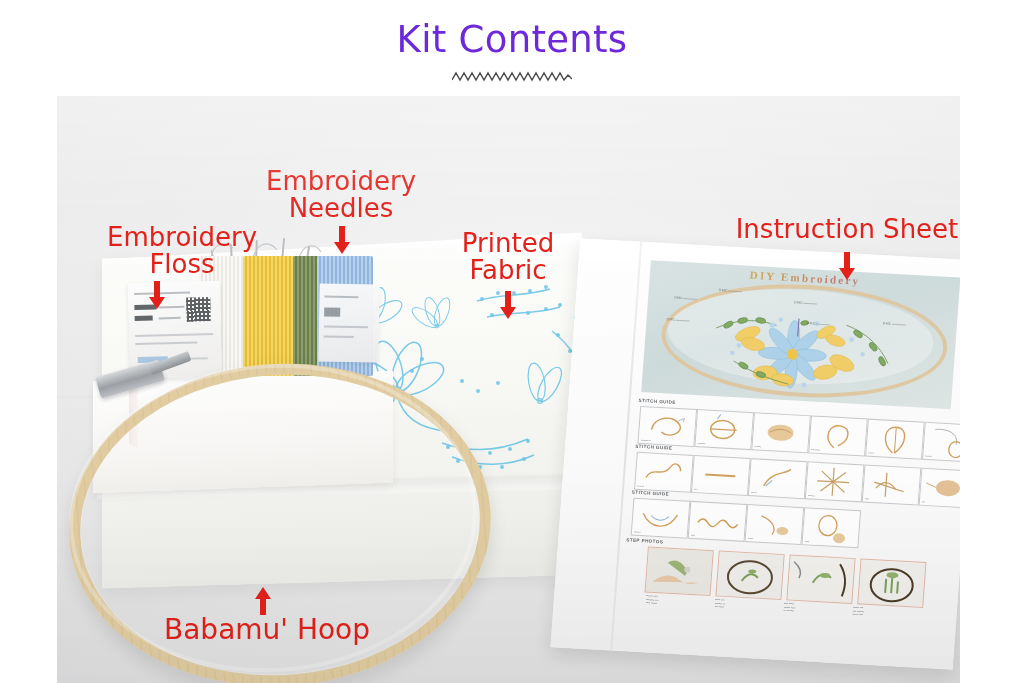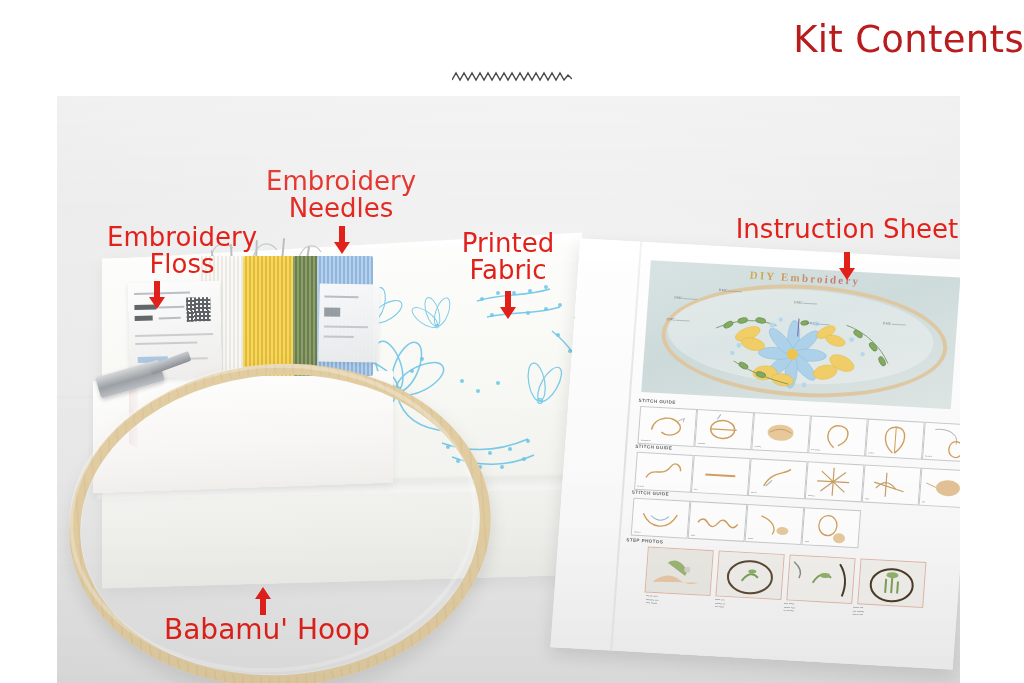--- a/index.html
+++ b/index.html
@@ -11,23 +11,23 @@
     overflow:hidden;
     position:relative;
   }
   
   #header{
     position:absolute; left:0; top:0; width:1024px; height:96px;
     background:#ffffff;
   }
   #page-title{
     position:absolute; left:0; top:18px; width:1024px;
-    text-align:right;
+    text-align:center;
     font-size:37px; font-weight:400; letter-spacing:0.3px;
-    color:#b91c1c;
+    color:#6d28d9;
     font-family:"DejaVu Sans", sans-serif;
   }
   #title-squiggle{
     position:absolute; left:452px; top:68px; width:120px; height:18px;
   }
   
   #photo{
     position:absolute; left:57px; top:96px; width:903px; height:587px;
     background:
       radial-gradient(125% 95% at 52% 30%, #f3f3f3 0%, #ececec 45%, #e3e3e4 78%, #dddde0 100%);

